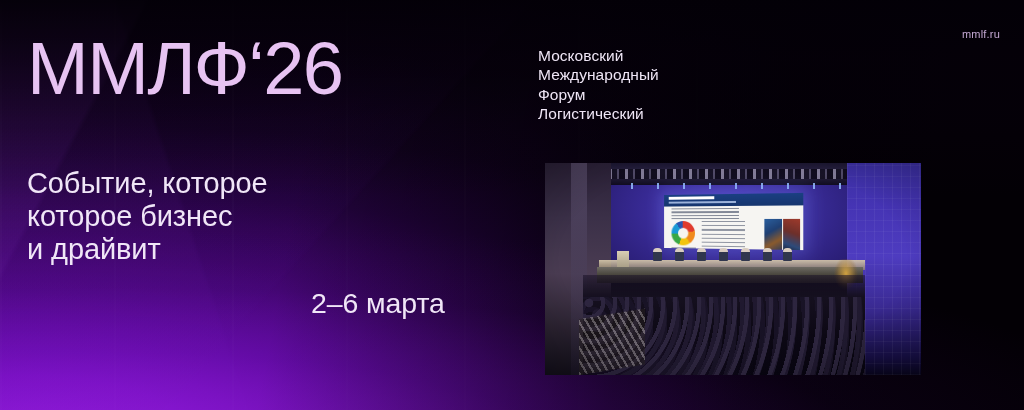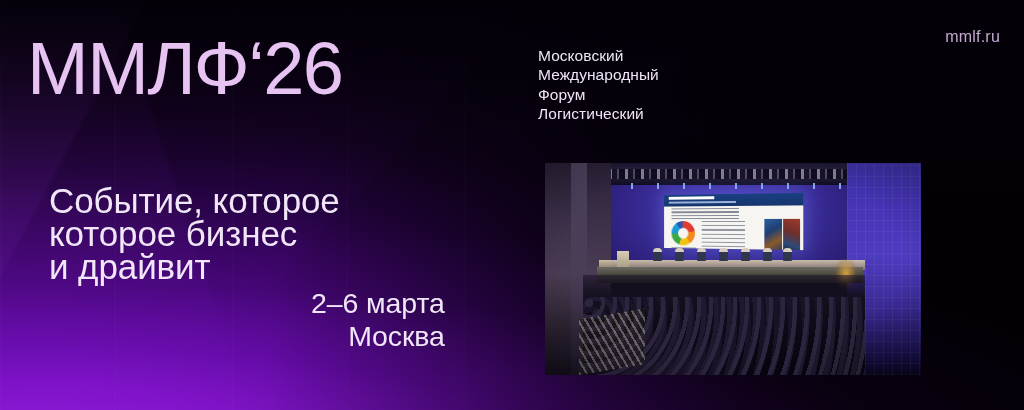--- a/index.html
+++ b/index.html
@@ -102,35 +102,34 @@
     line-height: 19.4px;
     color: #efe6f6;
     letter-spacing: .05px;
   }
 
   
   .site-url {
     position: absolute;
     right: 24px;
     top: 28px;
-    font-size: 16px;
+    font-size: 11px;
     color: #c3a7d2;
     letter-spacing: .2px;
   }
 
   
   .tagline {
     position: absolute;
     left: 27px;
-    top: 184px;
-    font-size: 35px;
+    top: 167px;
+    font-size: 29px;
     line-height: 33px;
     color: #f0e6f7;
     letter-spacing: -0.1px;
-    margin-left: 22px;
   }
 
   
   .datecity {
     position: absolute;
     left: 311px;
     top: 287px;
     font-size: 28.5px;
     line-height: 33px;
     color: #f0e6f7;
@@ -307,21 +306,20 @@
   <div class="site-url">mmlf.ru</div>
 
   <div class="tagline">
     <div>Событие, которое</div>
     <div>которое бизнес</div>
     <div>и драйвит</div>
   </div>
 
   <div class="datecity">
     <div>2–6 марта</div>
-    <div>Москва</div>
   </div>
 
   <div class="photo">
     <div class="ph-back"></div>
     <div class="ph-truss"></div>
     <div class="ph-lights"></div>
     <div class="ph-wallL"></div>
     <div class="ph-wallR"></div>
 
     <div class="ph-screen">

